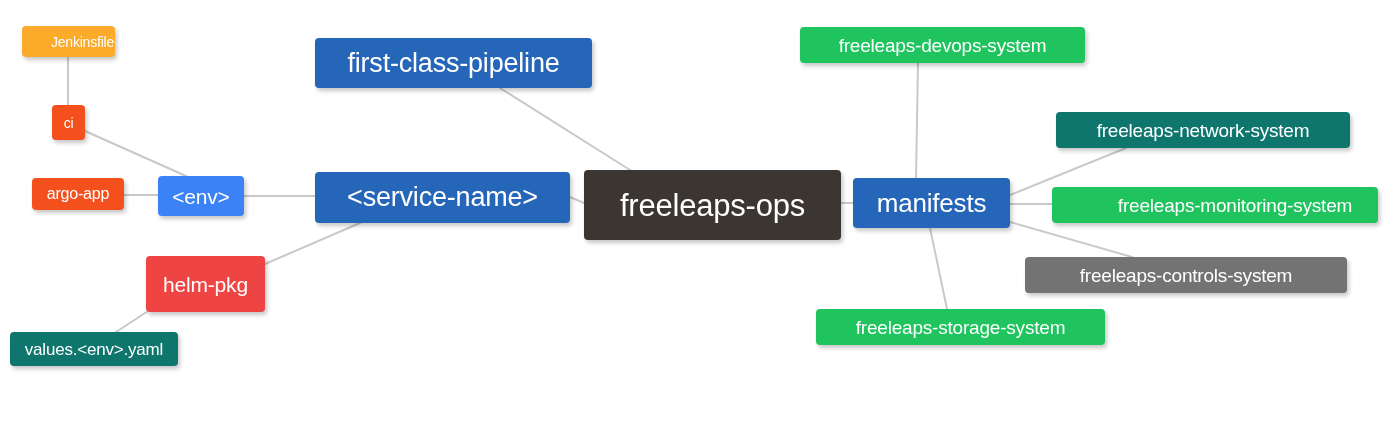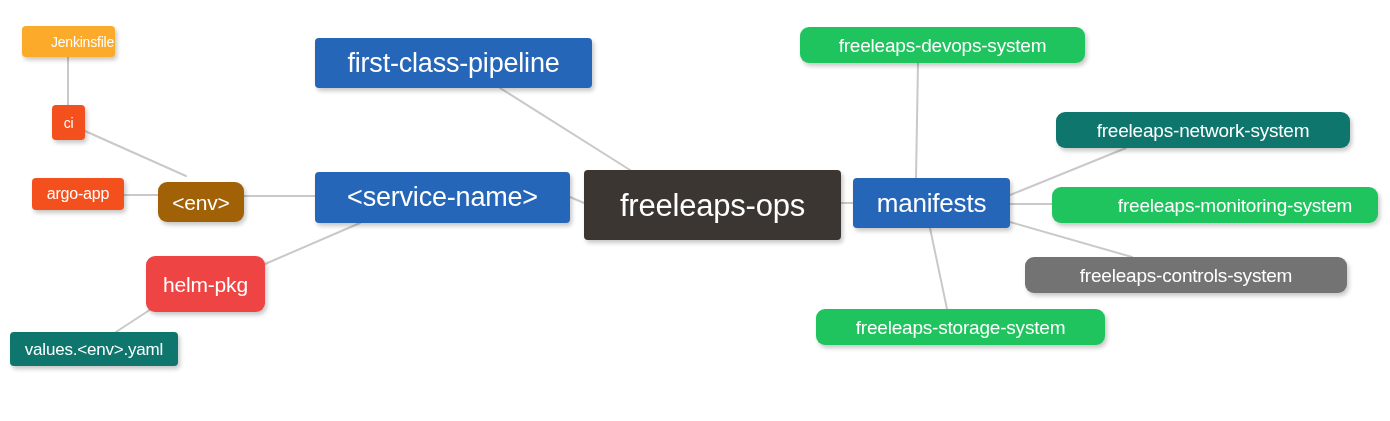--- a/index.html
+++ b/index.html
@@ -41,21 +41,21 @@
     box-shadow: 2px 3px 4px rgba(0,0,0,0.22);
     letter-spacing: -0.2px;
   }
   .node-label {
     display: block;
     color: #ffffff;
   }
   
   .c-dark   { background: #3b3631; }
   .c-blue   { background: #2566b8; }
-  .c-green  { background: #1fc45e; border-radius: 9px; }
+  .c-green  { background: #1fc45e; }
   .c-red    { background: #f4501e; }
   .c-orange { background: #fbaa2a; }
 </style>
 </head>
 <body>
 
 <div id="canvas">
 
   <svg id="edges" viewBox="0 0 1390 421" xmlns="http://www.w3.org/2000/svg">
       <line x1="584" y1="203" x2="570" y2="197" stroke="#c9c9c9" stroke-width="2" stroke-linecap="round"></line>
@@ -80,21 +80,21 @@
       </div>
       <div class="node c-blue" style="left: 315px; top: 172px; width: 255px; height: 51px; font-size: 27px; background: rgb(37, 102, 184);">
         <span class="node-label">&lt;service-name&gt;</span>
       </div>
       <div class="node c-blue" style="left: 315px; top: 38px; width: 277px; height: 50px; font-size: 27px; background: rgb(37, 102, 184);">
         <span class="node-label">first-class-pipeline</span>
       </div>
       <div class="node c-blue" style="left: 853px; top: 178px; width: 157px; height: 50px; font-size: 26px; background: rgb(37, 102, 184); text-align: center;">
         <span class="node-label">manifests</span>
       </div>
-      <div class="node c-green" style="left: 158px; top: 176px; width: 86px; height: 40px; font-size: 21px; background: #a16207; margin-top: 6px;">
+      <div class="node c-green" style="left: 158px; top: 176px; width: 86px; height: 40px; font-size: 21px; background: #3b82f6;">
         <span class="node-label">&lt;env&gt;</span>
       </div>
       <div class="node c-green" style="left: 146px; top: 256px; width: 119px; height: 56px; font-size: 21px; background: #ef4444;">
         <span class="node-label">helm-pkg</span>
       </div>
       <div class="node c-orange" style="left: 22px; top: 26px; width: 93px; height: 31px; font-size: 14px; background: rgb(251, 170, 42); padding-left: 28px;">
         <span class="node-label">Jenkinsfile</span>
       </div>
       <div class="node c-red" style="left: 52px; top: 105px; width: 33px; height: 35px; font-size: 14px; background: rgb(244, 80, 30);">
         <span class="node-label">ci</span>

